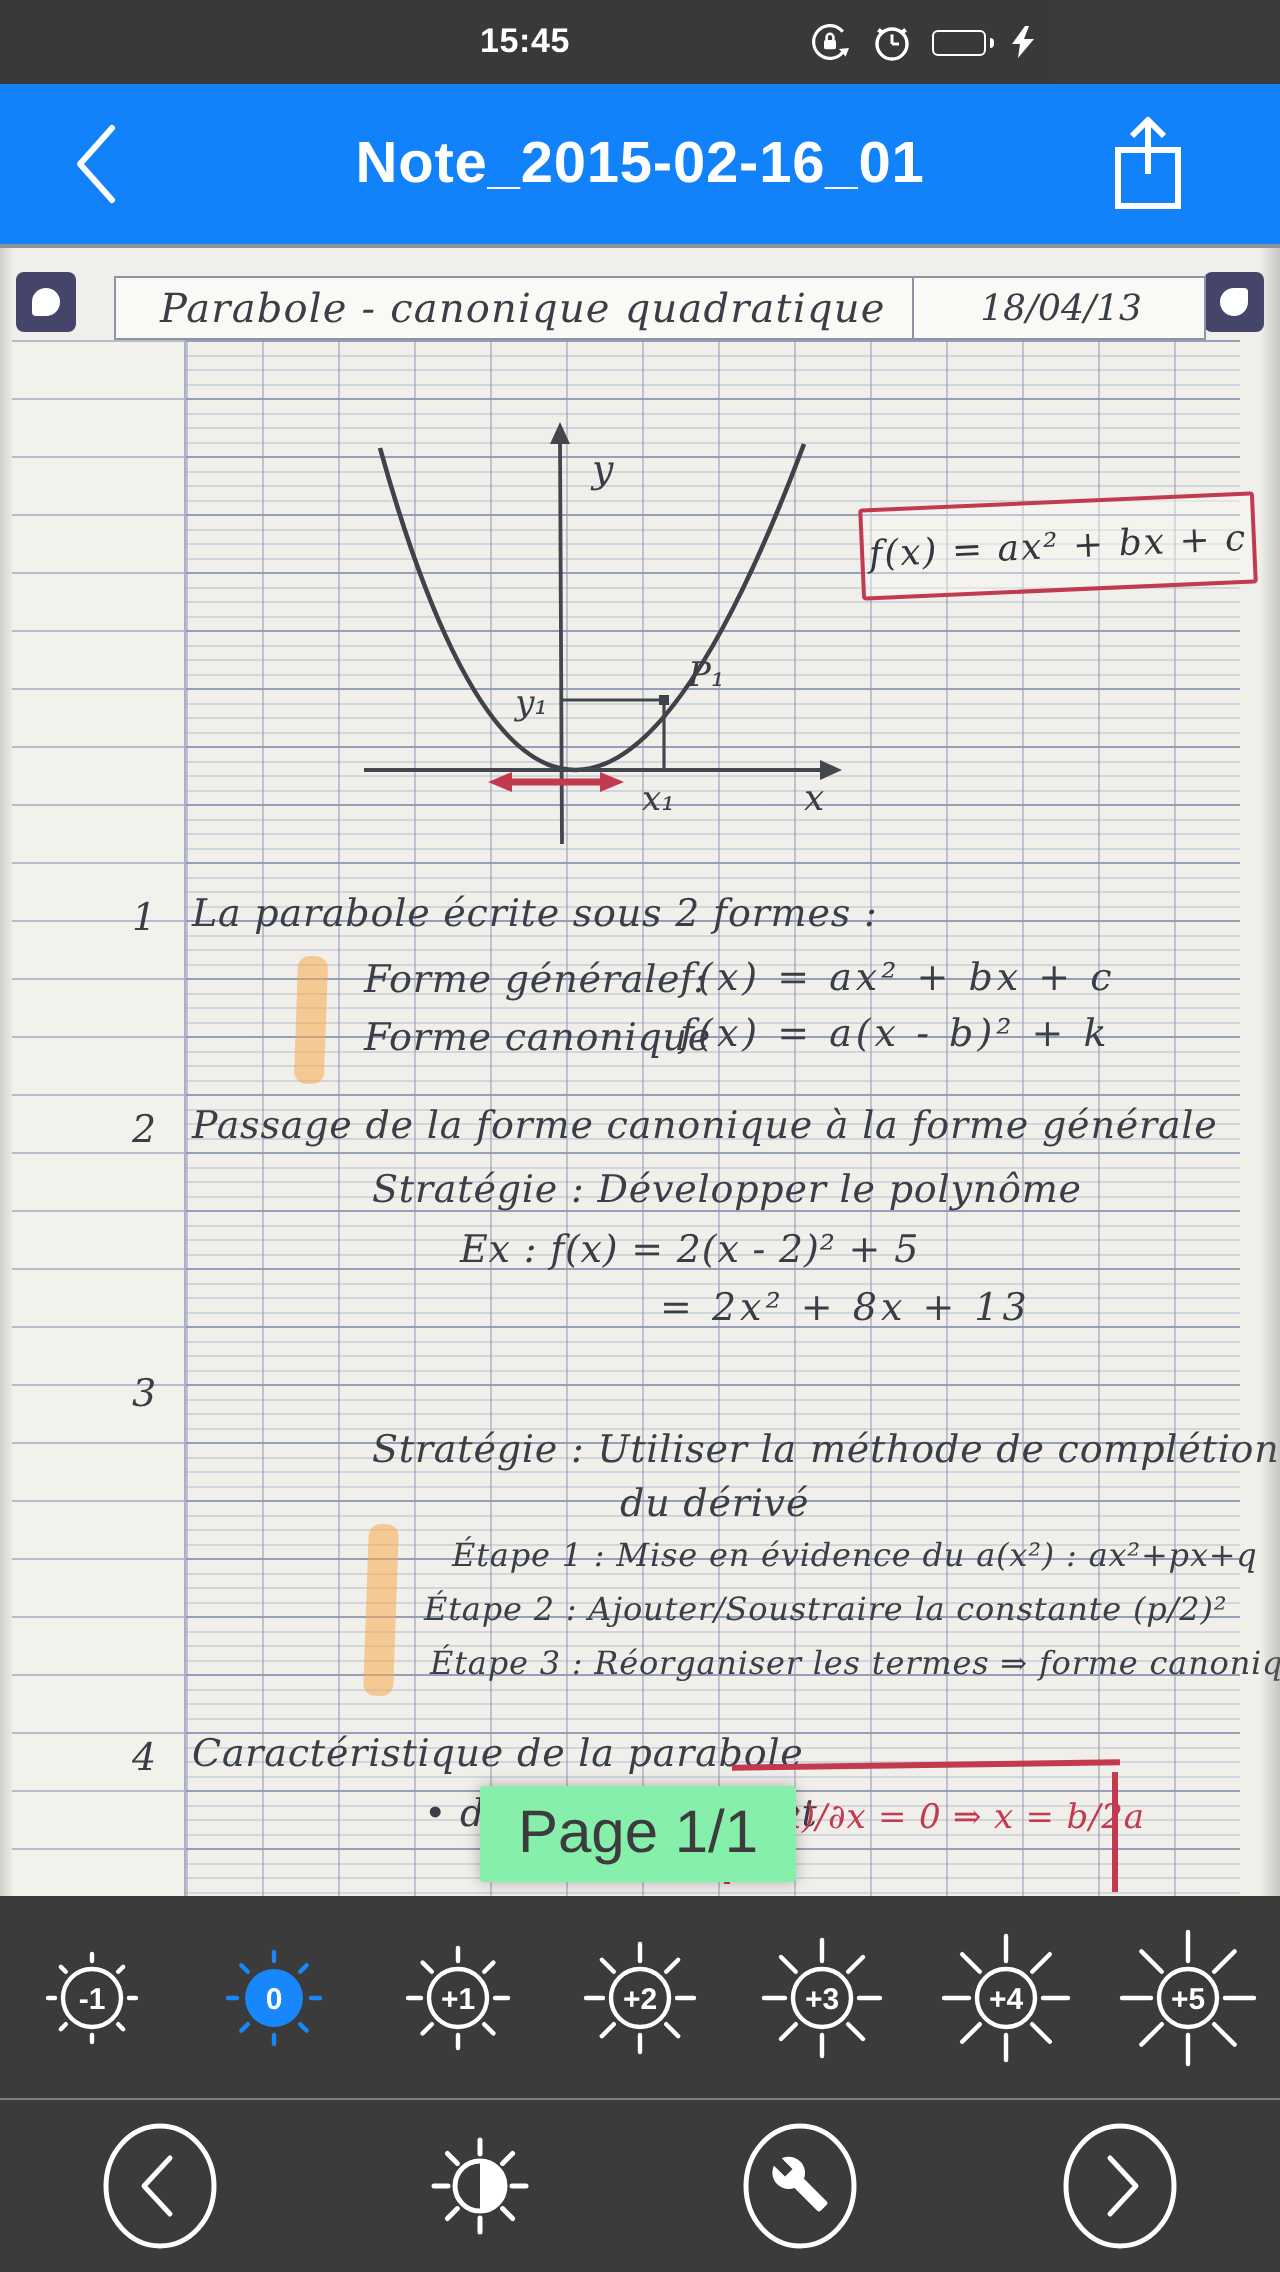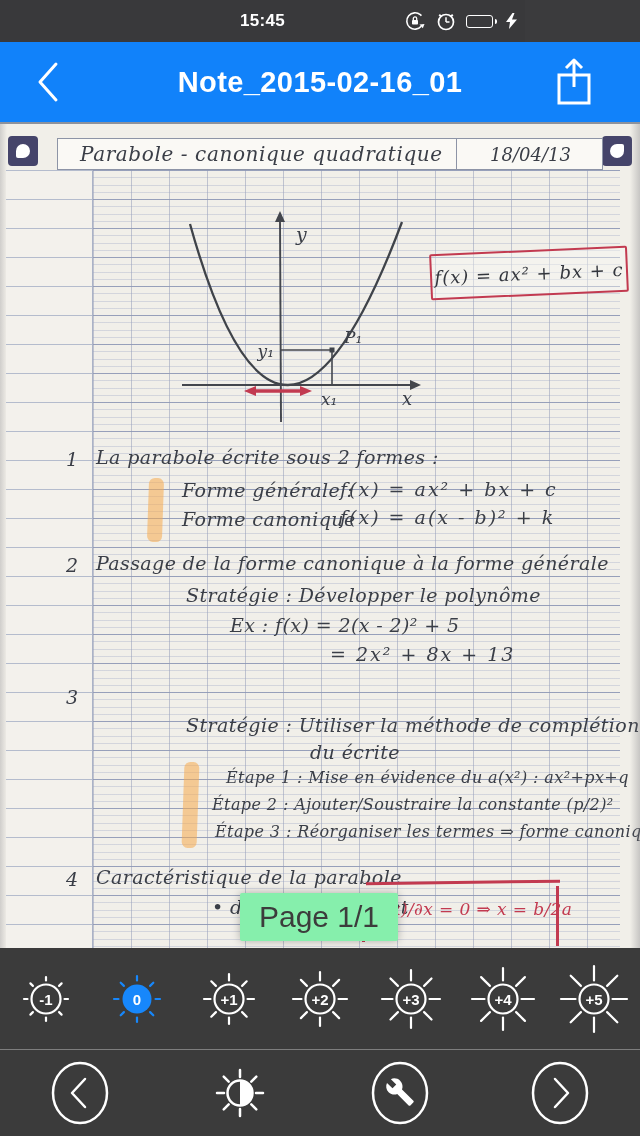--- a/index.html
+++ b/index.html
@@ -177,21 +177,21 @@
     <span class="hw" style="left:182px; top:384px;">Forme canonique</span>
 
     <span class="hw" style="left:66px; top:430px;">2</span>
     <span class="hw" style="left:186px; top:460px;">Stratégie :  Développer le polynôme</span>
     <span class="hw" style="left:96px; top:428px;">Passage de la forme canonique à la forme générale</span>
     <span class="hw" style="left:230px; top:490px;">Ex :  f(x) = 2(x - 2)² + 5</span>
     <span class="hw" style="left:330px; top:519px; letter-spacing:2px;">= 2x² + 8x + 13</span>
 
     <span class="hw" style="left:66px; top:562px;">3</span>
     <span class="hw" style="left:186px; top:590px;">Stratégie :  Utiliser la méthode de complétion</span>
-    <span class="hw" style="left:310px; top:617px;">du écrite</span>
+    <span class="hw" style="left:310px; top:617px;">du dérivé</span>
     <div class="hl-stripe" style="left:183px; top:638px; height:86px;"></div>
     <span class="hw hw-sm" style="left:226px; top:644px;">Étape 1 :  Mise en évidence du a(x²) : ax²+px+q</span>
     <span class="hw hw-sm" style="left:212px; top:671px;">Étape 2 :  Ajouter/Soustraire la constante (p/2)²</span>
     <span class="hw hw-sm" style="left:215px; top:698px;">Étape 3 :  Réorganiser les termes ⇒ forme canonique</span>
 
     <span class="hw" style="left:66px; top:744px;">4</span>
     <span class="hw" style="left:96px; top:742px;">Caractéristique de la parabole</span>
     <span class="hw" style="left:212px; top:772px;">• dérivé au sommet</span>
     <div class="red-line-top"></div>
     <div class="red-line-right"></div>

